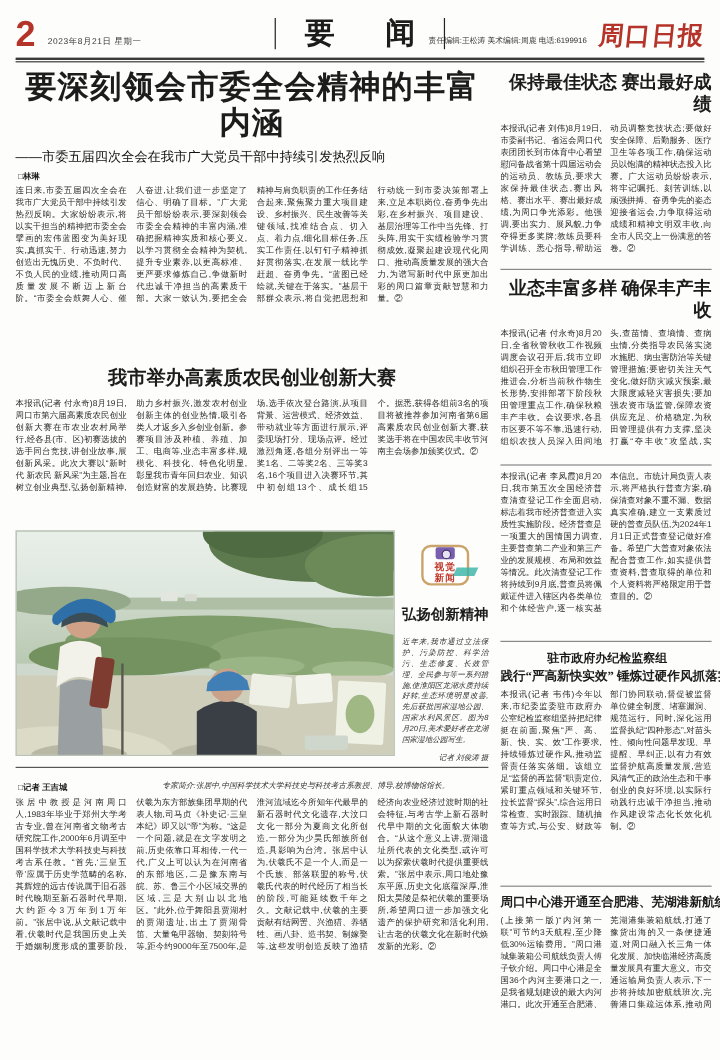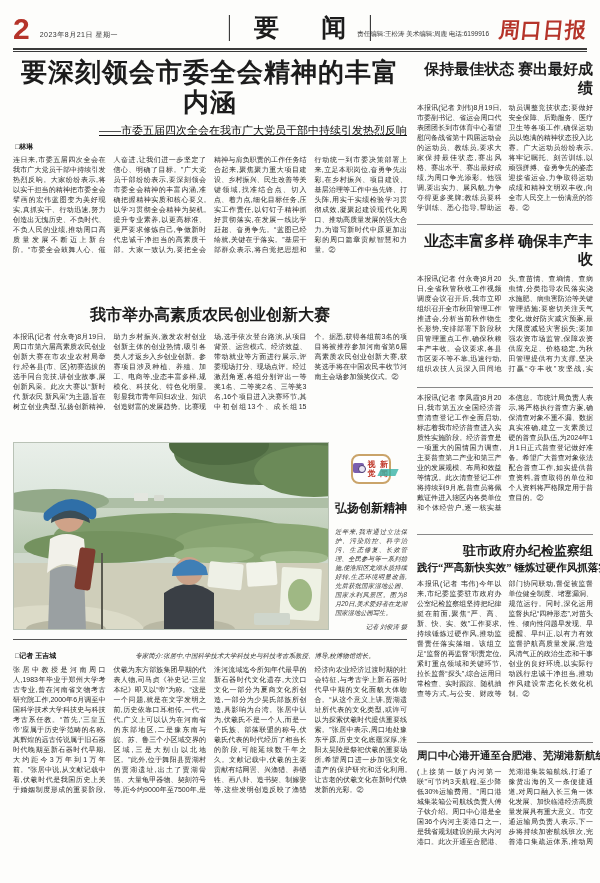--- a/index.html
+++ b/index.html
@@ -26,49 +26,49 @@
   .left-col { width:394px; display:flex; flex-direction:column; }
   .vrule { width:1px; background:#aaa; margin:0 5px; }
   .right-col { width:176px; display:flex; flex-direction:column; }
   
   .body-text { font-size:7px; line-height:10px; text-align:justify; color:#2a2a2a; overflow:hidden; }
   .cols-4 { column-count:4; column-gap:8px; }
   .cols-2 { column-count:2; column-gap:7px; }
   .divider { border-top:1px solid #888; margin:5px 0; }
   
   .main-head { font-size:26px; font-weight:900; text-align:center; letter-spacing:1px; font-family:"Liberation Serif", serif; line-height:1.15; }
-  .main-sub { font-size:11px; text-align:right; margin:5px 0 4px 0; color:#111;text-decoration:underline; }
+  .main-sub { font-size:11px; text-align:left; margin:5px 0 4px 0; color:#111; }
   .main-by { font-size:7px; font-weight:bold; margin:2px 0 3px 2px; }
   .main-body { height:142px; }
   
   .contest-head { font-size:16px; font-weight:900; text-align:center; margin:8px 0 6px 0; font-family:"Liberation Serif", serif; }
   .contest-body { height:104px; }
   
   .photo-row { display:flex; margin-top:6px; height:190px; }
   .photo-frame { width:318px; height:188px; background:#cfd8cc; position:relative; overflow:hidden; border:1px solid #b9c2b6; }
   .caption-col { width:72px; margin-left:6px; display:flex; flex-direction:column; align-items:center; }
-  .vn-badge { width:40px; height:44px; border:2px solid #caa46a; border-radius:8px; margin-top:12px; position:relative; background:#fff; display:flex; flex-direction:row; align-items:center; justify-content:center;text-align:right; }
+  .vn-badge { width:40px; height:44px; border:2px solid #caa46a; border-radius:8px; margin-top:12px; position:relative; background:#fff; display:flex; flex-direction:column; align-items:center; justify-content:center;text-align:right; }
   .vn-cam { width:16px; height:10px; background:#7a5fae; border-radius:2px; position:relative; margin-bottom:2px; }
   .vn-cam:after { content:""; position:absolute; left:5px; top:2px; width:6px; height:6px; border-radius:50%; background:#e8e4f2; border:1px solid #4b3a72; }
   .vn-txt { font-size:8px; font-weight:900; color:#c0392b; line-height:9px; letter-spacing:1px; }
   .vn-ribbon { position:absolute; right:-8px; bottom:6px; width:18px; height:7px; background:#37b3a6; transform:skewX(-25deg); opacity:.8; }
   .cap-title { font-size:12px; font-weight:900; margin-top:16px; white-space:nowrap; font-family:"Liberation Serif", serif; }
   .cap-text { font-size:6.3px; line-height:9px; text-align:justify; font-style:italic; color:#333; margin-top:10px; }
   .cap-credit { font-size:6.3px; font-style:italic; color:#333; margin-top:6px; align-self:flex-end; }
   
   .zhang-rule { border-top:1px solid #555; margin:7px 0 6px 0; }
   .zhang-head { font-size:19px; font-weight:900; text-align:center; font-family:"Liberation Serif", serif; }
   .zhang-meta { display:flex; align-items:flex-start; margin:5px 2px 4px 2px; }
   .zhang-by { font-size:7px; font-weight:bold; width:90px; }
   .zhang-intro { flex:1; font-size:6.5px; line-height:9px; text-align:center; color:#333; font-style:italic; }
   .zhang-body { height:212px; }
   
   .r-head { font-size:15px; font-weight:900; text-align:right; margin:2px 0 5px 0; font-family:"Liberation Serif", serif; line-height:1.25; }
   .r-head-sm { font-size:10.5px; font-weight:900; text-align:center; margin:1px 0 4px 0; font-family:"Liberation Serif", serif; white-space:nowrap; }
-  .r-kicker { font-size:13px; font-weight:900; text-align:right; margin:2px 0 1px 2px; }
+  .r-kicker { font-size:10px; font-weight:900; text-align:center; margin:2px 0 1px 2px; }
   .rb1 { height:116px; } .rb2 { height:108px; } .rb3 { height:136px; } .rb4 { height:158px; } .rb5 { height:86px; }
 </style>
 </head>
 <body>
 
 <div class="page">
 
   <div class="masthead">
     <div class="pagenum">2</div>
     <div class="dateline">2023年8月21日 星期一</div>

